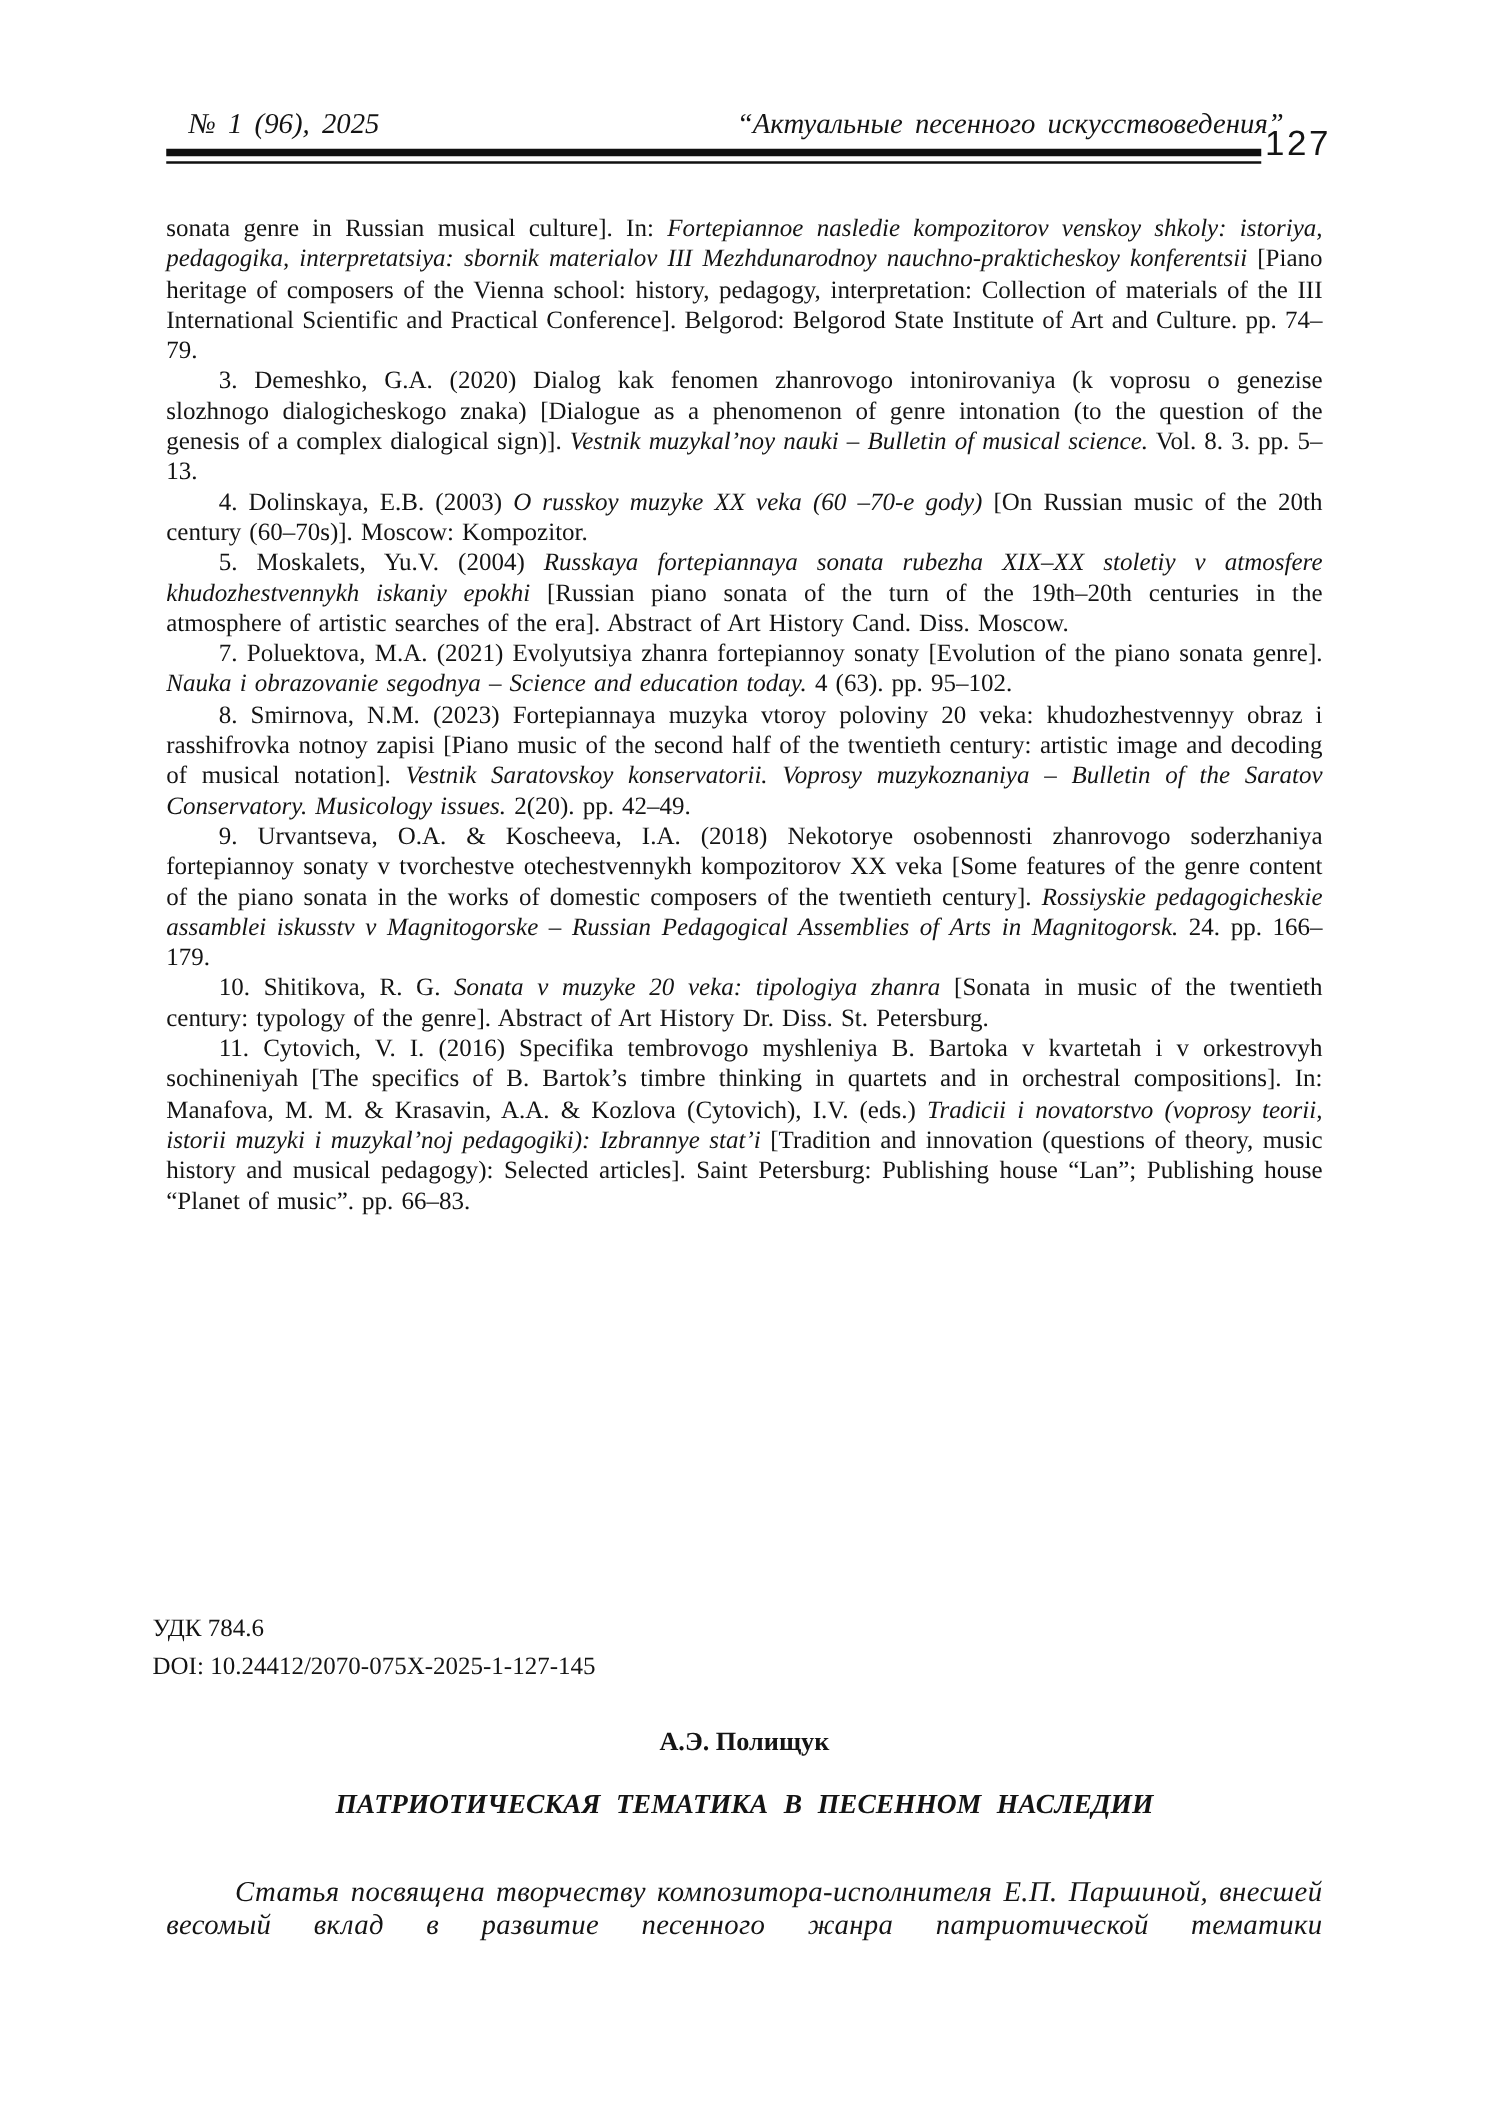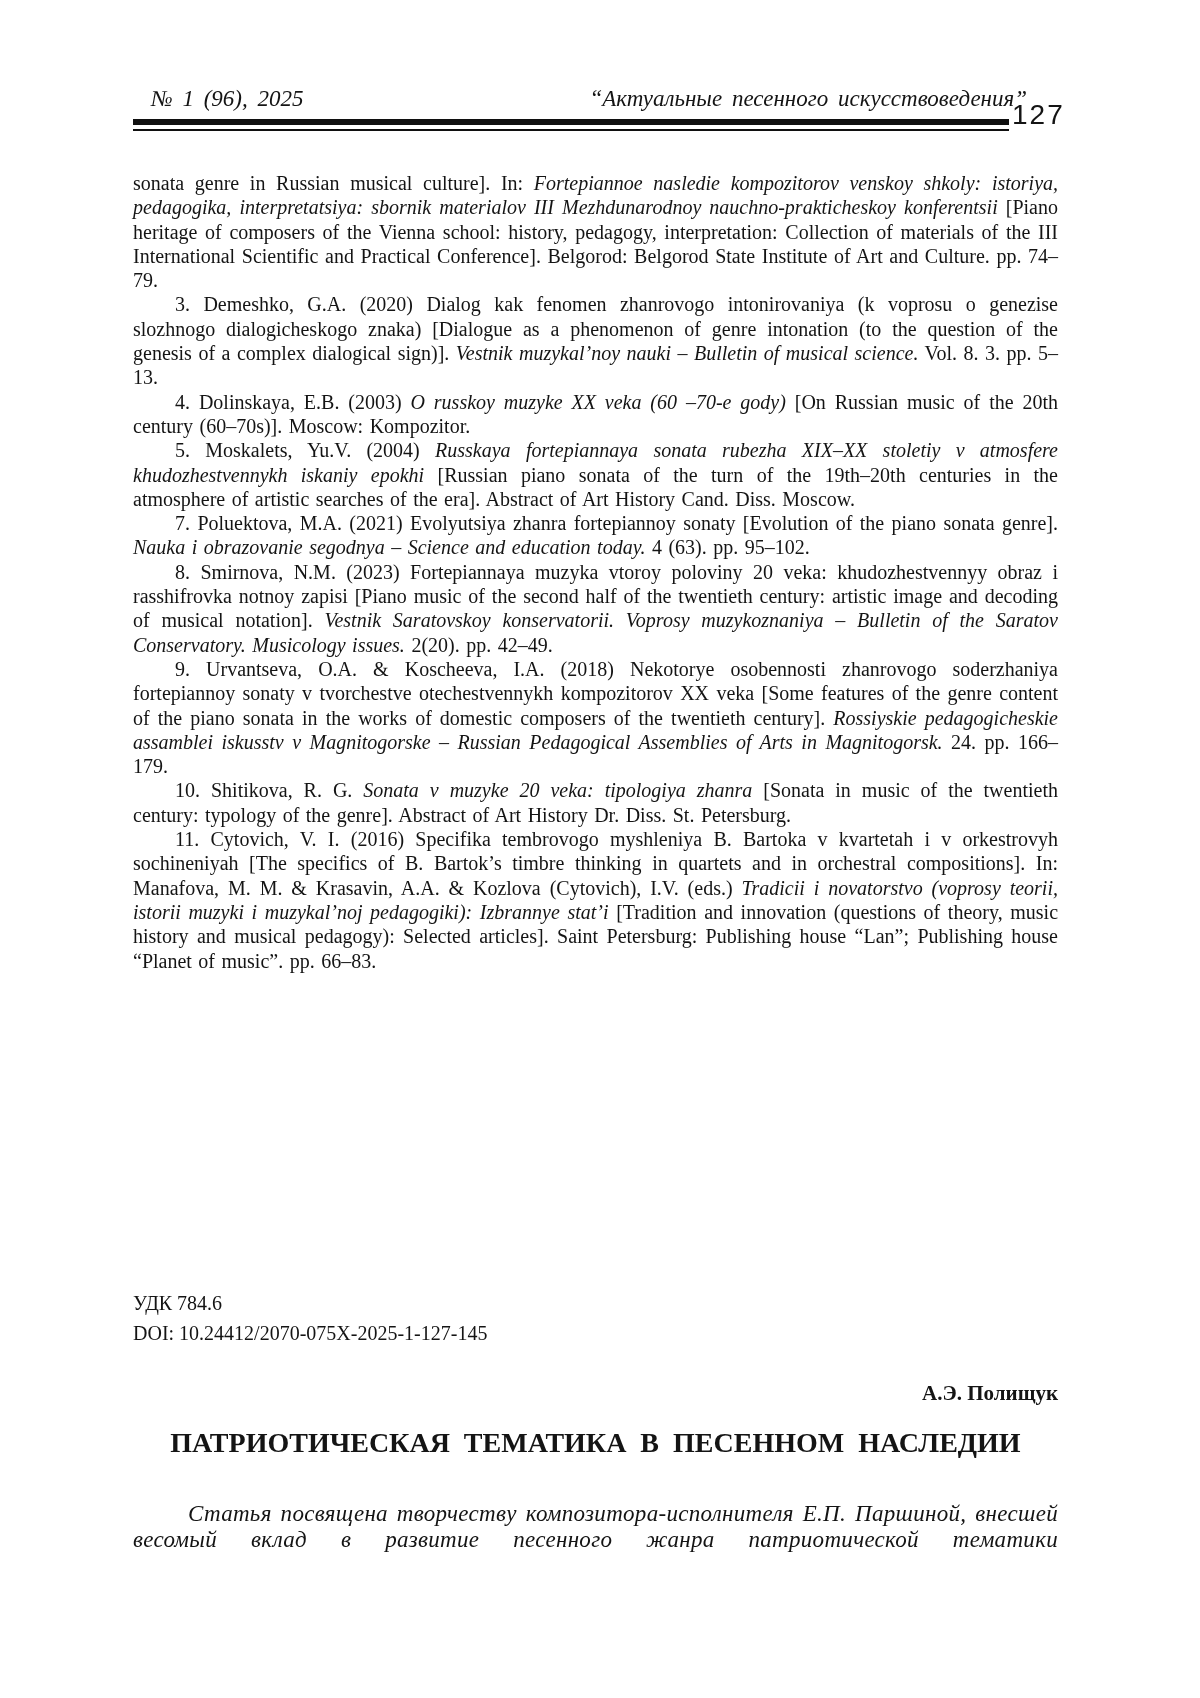--- a/index.html
+++ b/index.html
@@ -63,44 +63,45 @@
     font-size: 20px;
     line-height: 24.3px;
     text-align: justify;
     word-spacing: 1.5px;
   }
   .body-text p { margin: 0; }
   .body-text p.indented { text-indent: 42px; }
   
   .meta-block {
     position: absolute;
-    left: 133px;
+    left: 122px;
     top: 1288px;
     font-size: 20px;
     line-height: 30px;
   }
   .author-line {
     position: absolute;
     left: 133px;
     top: 1381px;
     width: 925px;
-    text-align: right;
+    text-align: center;
     font-weight: bold;
     font-size: 21px;
   }
   .article-title {
     position: absolute;
     left: 133px;
     top: 1427px;
     width: 925px;
     text-align: center;
     font-weight: bold;
-    font-size: 28px;
+    font-size: 22px;
     line-height: 31px;
     word-spacing: 7px;
+    font-style: italic;
   }
   .abstract {
     position: absolute;
     left: 133px;
     top: 1501px;
     width: 925px;
     font-style: italic;
     font-size: 23px;
     line-height: 25.5px;
     letter-spacing: 0.3px;

